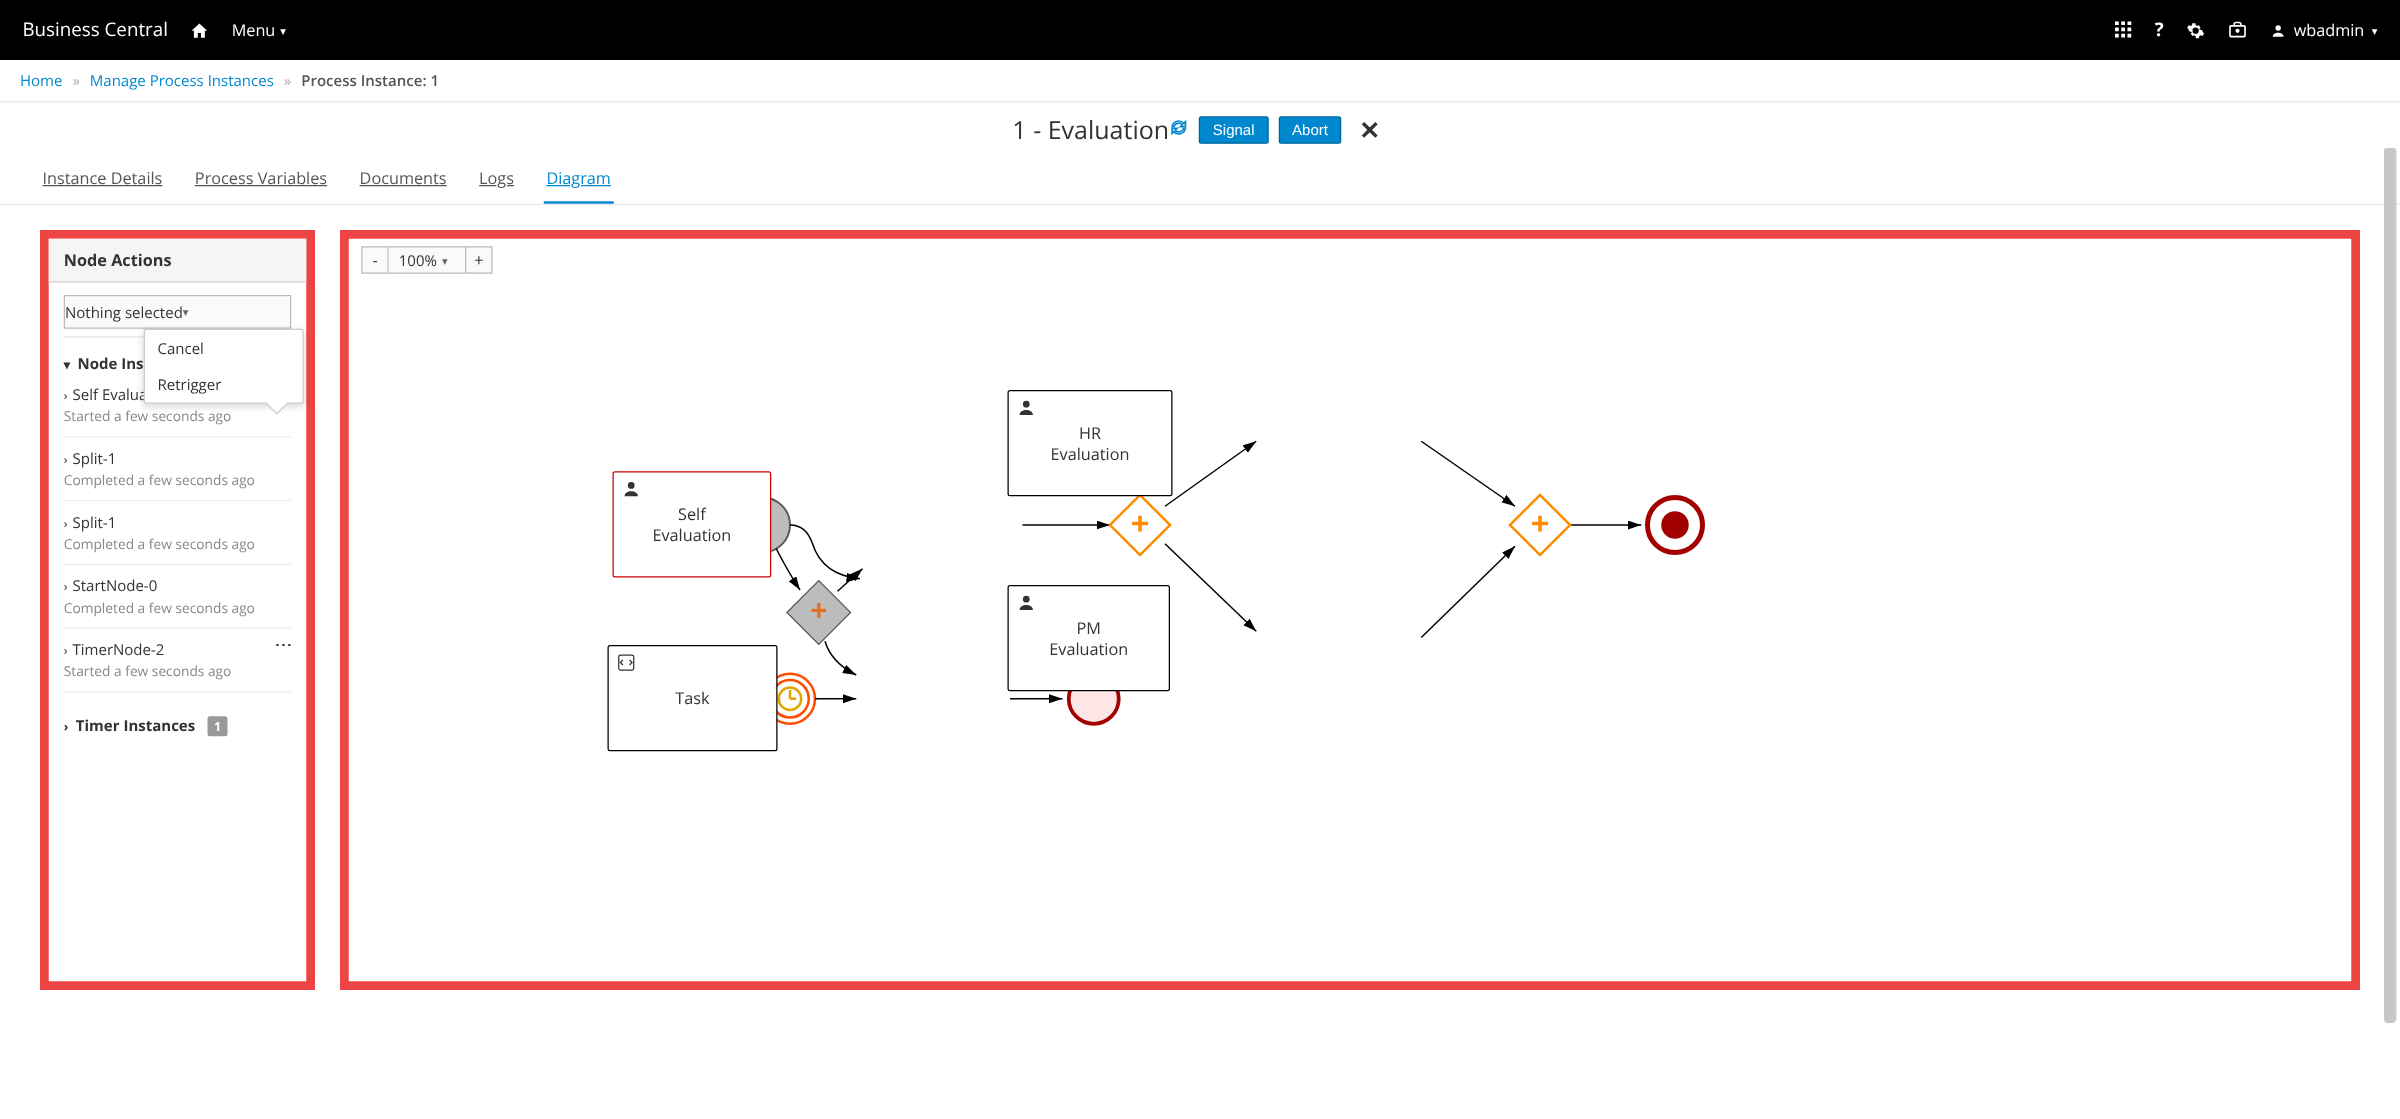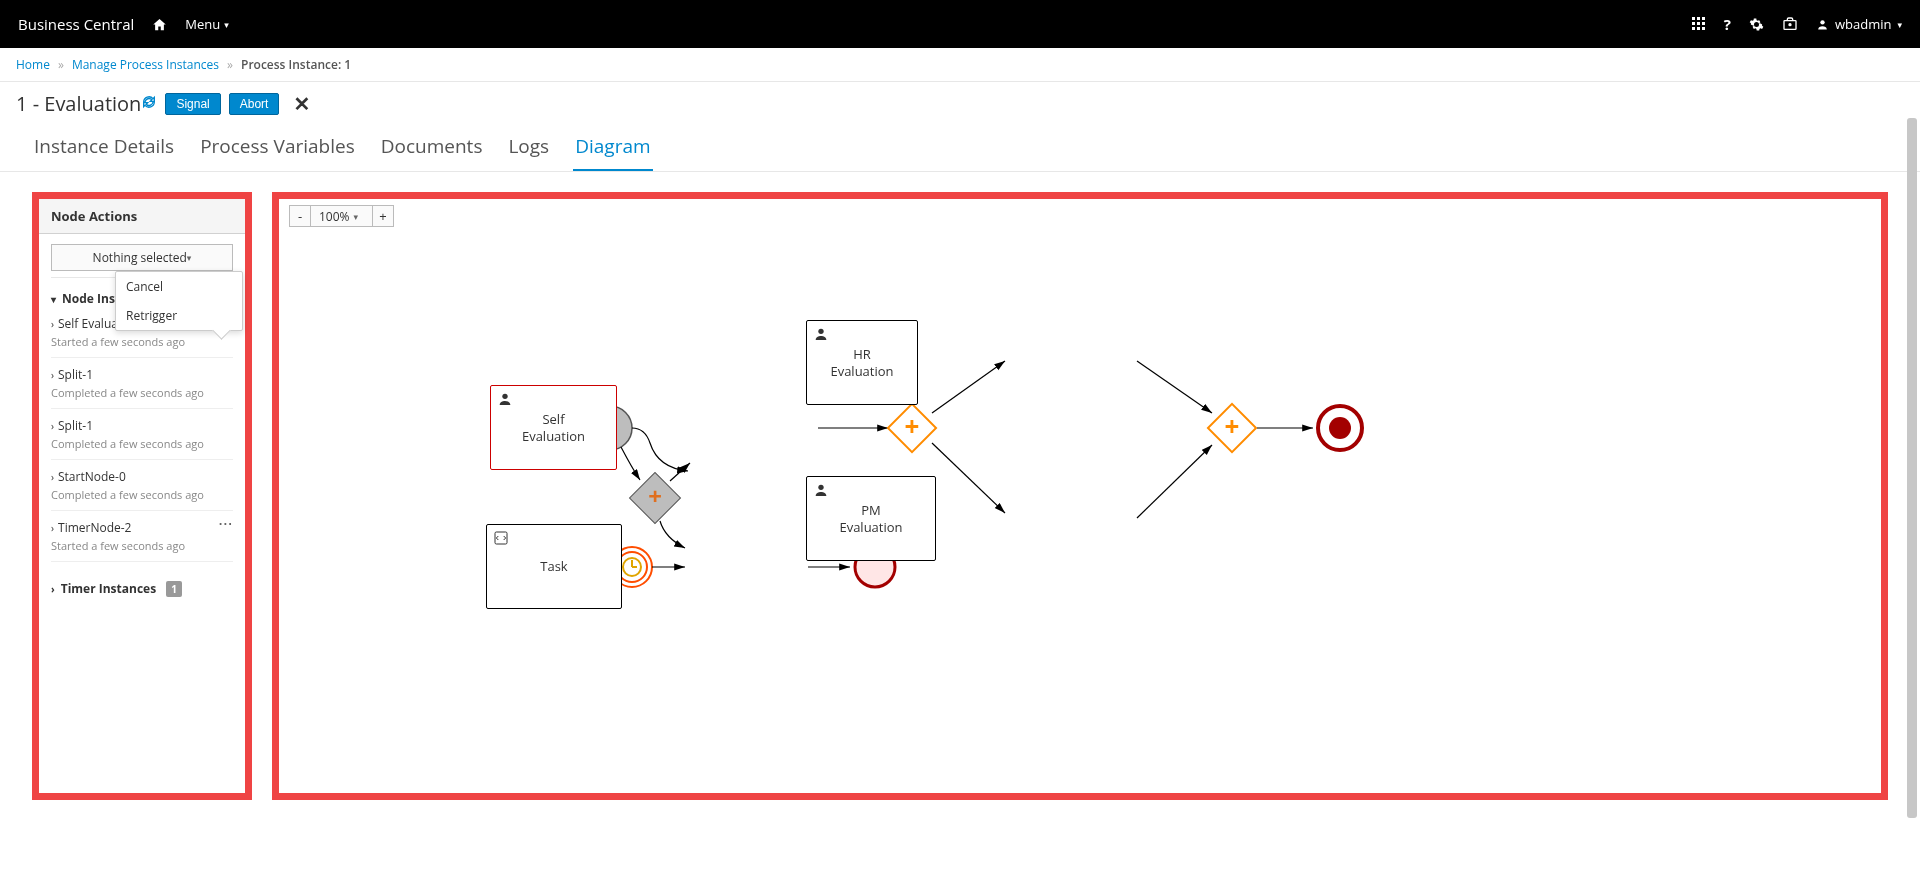--- a/index.html
+++ b/index.html
@@ -14,40 +14,40 @@
   .caret-down { font-size:9px; }
   .user { display:flex; align-items:center; gap:6px; cursor:pointer; }
 
   
   .breadcrumb { padding:8px 16px; font-size:12px; color:#666; border-bottom:1px solid #e7e7e7; display:flex; gap:8px; align-items:center; }
   .breadcrumb a { color:#0088ce; text-decoration:none; }
   .breadcrumb .sep { color:#aaa; }
   .breadcrumb .current { color:#555; font-weight:600; }
 
   
-  .title-row { display:flex; align-items:center; justify-content:flex-start; padding:8px 16px 6px; }
+  .title-row { display:flex; align-items:center; justify-content:center; padding:8px 16px 6px; }
   .page-title { font-size:20px; font-weight:400; color:#333; }
   .title-actions { display:flex; align-items:center; gap:8px; }
   .refresh { color:#0088ce; cursor:pointer; }
   .btn { background:#0088ce; color:#fff; border:1px solid #00659c; padding:3px 10px; font-size:12px; cursor:pointer; border-radius:2px; }
   .close-x { font-size:20px; font-weight:700; cursor:pointer; padding:0 6px; }
 
   
   .tabs { display:flex; gap:22px; padding:0 32px; border-bottom:1px solid #e7e7e7; }
-  .tab { padding:10px 2px; font-size:19px; color:#555; cursor:pointer; border-bottom:2px solid transparent; }
+  .tab { padding:10px 2px; font-size:13px; color:#555; cursor:pointer; border-bottom:2px solid transparent;text-decoration:underline; }
   .tab.active { color:#0088ce; border-bottom-color:#0088ce; }
 
   
   .body { display:flex; gap:20px; padding:20px 32px; }
   .panel { border:7px solid #ef4444; background:#fff; }
   .panel-head { background:#f5f5f5; border-bottom:1px solid #d1d1d1; padding:8px 12px; font-weight:700; font-size:13px; }
 
   
   .left-panel { width:220px; flex-shrink:0; }
-  .select-box { margin:10px 12px 4px; border:1px solid #bbb; background:#fafafa; padding:4px 24px; font-size:12px; display:flex; justify-content:center; align-items:center; cursor:pointer; }
+  .select-box { margin:10px 12px 4px; border:1px solid #bbb; background:#fafafa; padding:4px 0; font-size:12px; display:flex; justify-content:flex-start; align-items:center; cursor:pointer; }
   .node-list { padding:0 12px 14px; position:relative; }
   .divider { height:1px; background:#e7e7e7; margin:6px 0 12px; }
   .section-toggle { display:flex; align-items:center; gap:6px; font-size:12px; font-weight:700; color:#333; cursor:pointer; }
   .node-item { padding:8px 0; border-bottom:1px solid #eee; position:relative; }
   .node-item:last-of-type { border-bottom:none; }
   .ni-head { display:flex; align-items:center; gap:4px; font-size:12px; color:#333; }
   .ni-sub { font-size:11px; color:#888; margin-top:2px; }
   .kebab { position:absolute; right:0; top:6px; color:#333; cursor:pointer; font-size:14px; letter-spacing:-1px; line-height:1; writing-mode:vertical-rl; }
   .kebab.blue { color:#0088ce; }
   .badge { display:inline-block; background:#999; color:#fff; font-size:10px; padding:1px 5px; border-radius:2px; margin-left:4px; }
@@ -307,21 +307,21 @@
         <span class="task-icon">
           <svg width="16" height="16" viewBox="0 0 24 24" fill="#333">
               <circle cx="12" cy="8" r="4"></circle>
               <path d="M4 21c0-4 4-6 8-6s8 2 8 6"></path>
             </svg>
         </span>
         <div class="task-label" style="white-space:pre-line;">Self
 Evaluation</div>
       </div>
 
-      <div class="task-box" style="left:527px; top:87px; width:112px; height:85px;">
+      <div class="task-box" style="left:527px; top:87px; width:132px; height:85px;">
         <span class="task-icon">
           <svg width="16" height="16" viewBox="0 0 24 24" fill="#333">
               <circle cx="12" cy="8" r="4"></circle>
               <path d="M4 21c0-4 4-6 8-6s8 2 8 6"></path>
             </svg>
         </span>
         <div class="task-label" style="white-space:pre-line;">HR
 Evaluation</div>
       </div>
 

